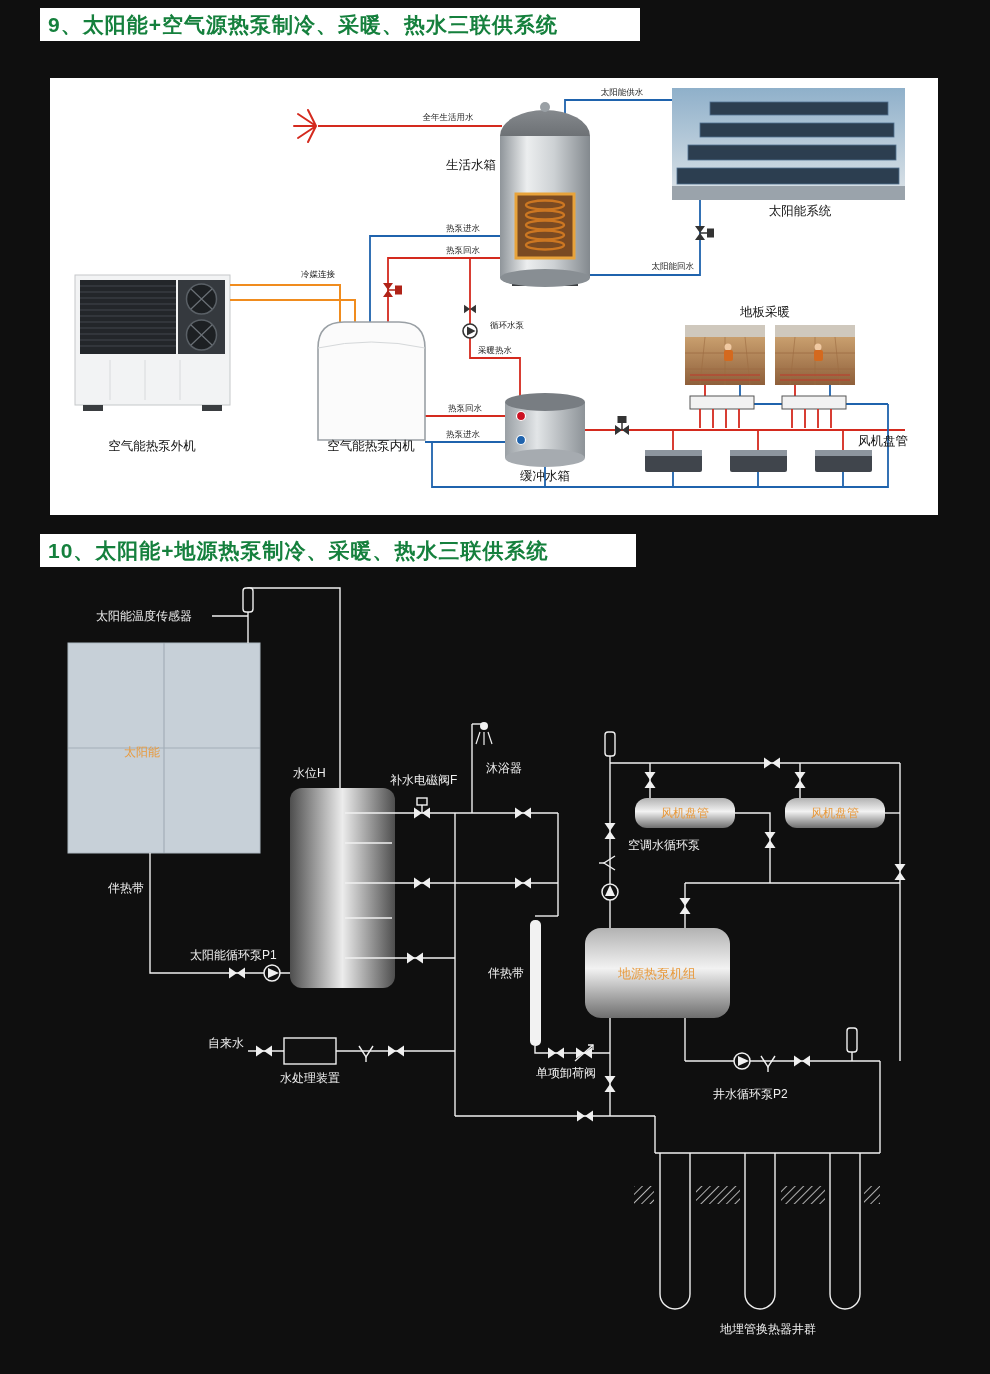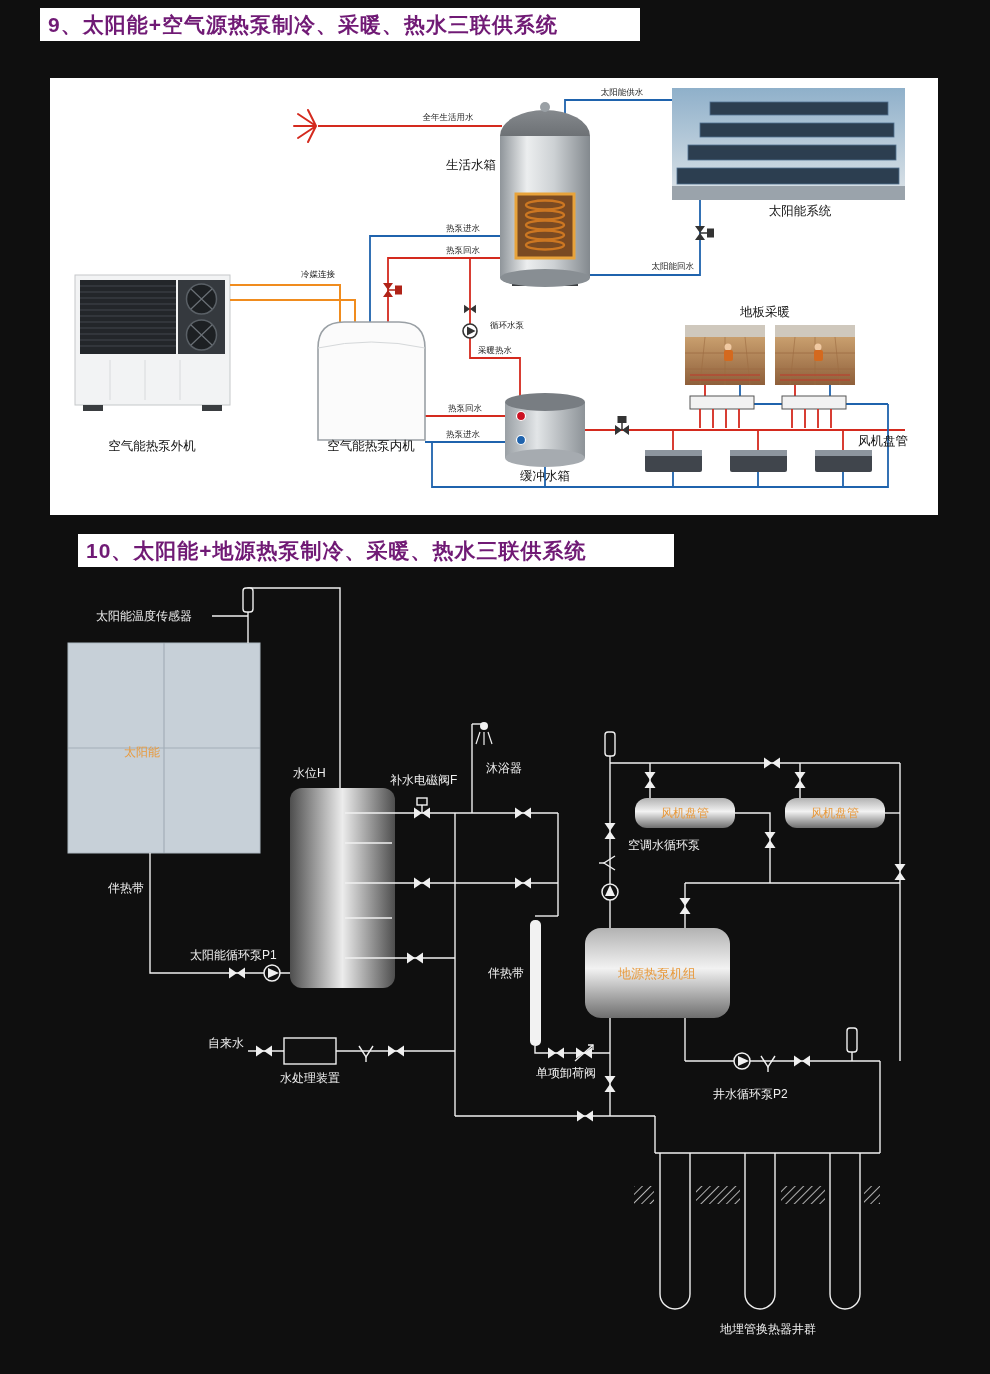--- a/index.html
+++ b/index.html
@@ -1,19 +1,19 @@
 <!DOCTYPE html>
 <html><head>
 <meta charset="utf-8">
 <style>
   html,body{margin:0;padding:0;}
   body{width:990px;height:1374px;background:#0f0f0f;position:relative;font-family:"Liberation Sans",sans-serif;overflow:hidden;}
-  .titlebar{position:absolute;background:#ffffff;color:#701a75;font-weight:bold;font-size:21px;line-height:33px;padding-left:8px;box-sizing:border-box;letter-spacing:1px;white-space:nowrap;}
+  .titlebar{position:absolute;background:#ffffff;color:#15803d;font-weight:bold;font-size:21px;line-height:33px;padding-left:8px;box-sizing:border-box;letter-spacing:1px;white-space:nowrap;}
   #titlebar9{left:40px;top:8px;width:600px;height:33px;}
-  #titlebar10{left:40px;top:534px;width:596px;height:33px;margin-left:38px;}
+  #titlebar10{left:40px;top:534px;width:596px;height:33px;}
   #panel9{position:absolute;left:50px;top:78px;width:888px;height:437px;background:#ffffff;}
   #diagram2{position:absolute;left:0;top:572px;width:990px;height:790px;}
   svg{display:block;}
   text{font-family:"Liberation Sans",sans-serif;}
   .ph{stroke:#d42a1e;stroke-width:1.8;fill:none;}
   .pc{stroke:#1f63ad;stroke-width:1.8;fill:none;}
   .pr{stroke:#f08c1e;stroke-width:2;fill:none;}
   .pw{stroke:#f0f0f0;stroke-width:1.4;fill:none;}
   .t9s{font-size:8.5px;fill:#222;}
   .t9m{font-size:12.5px;fill:#111;}

